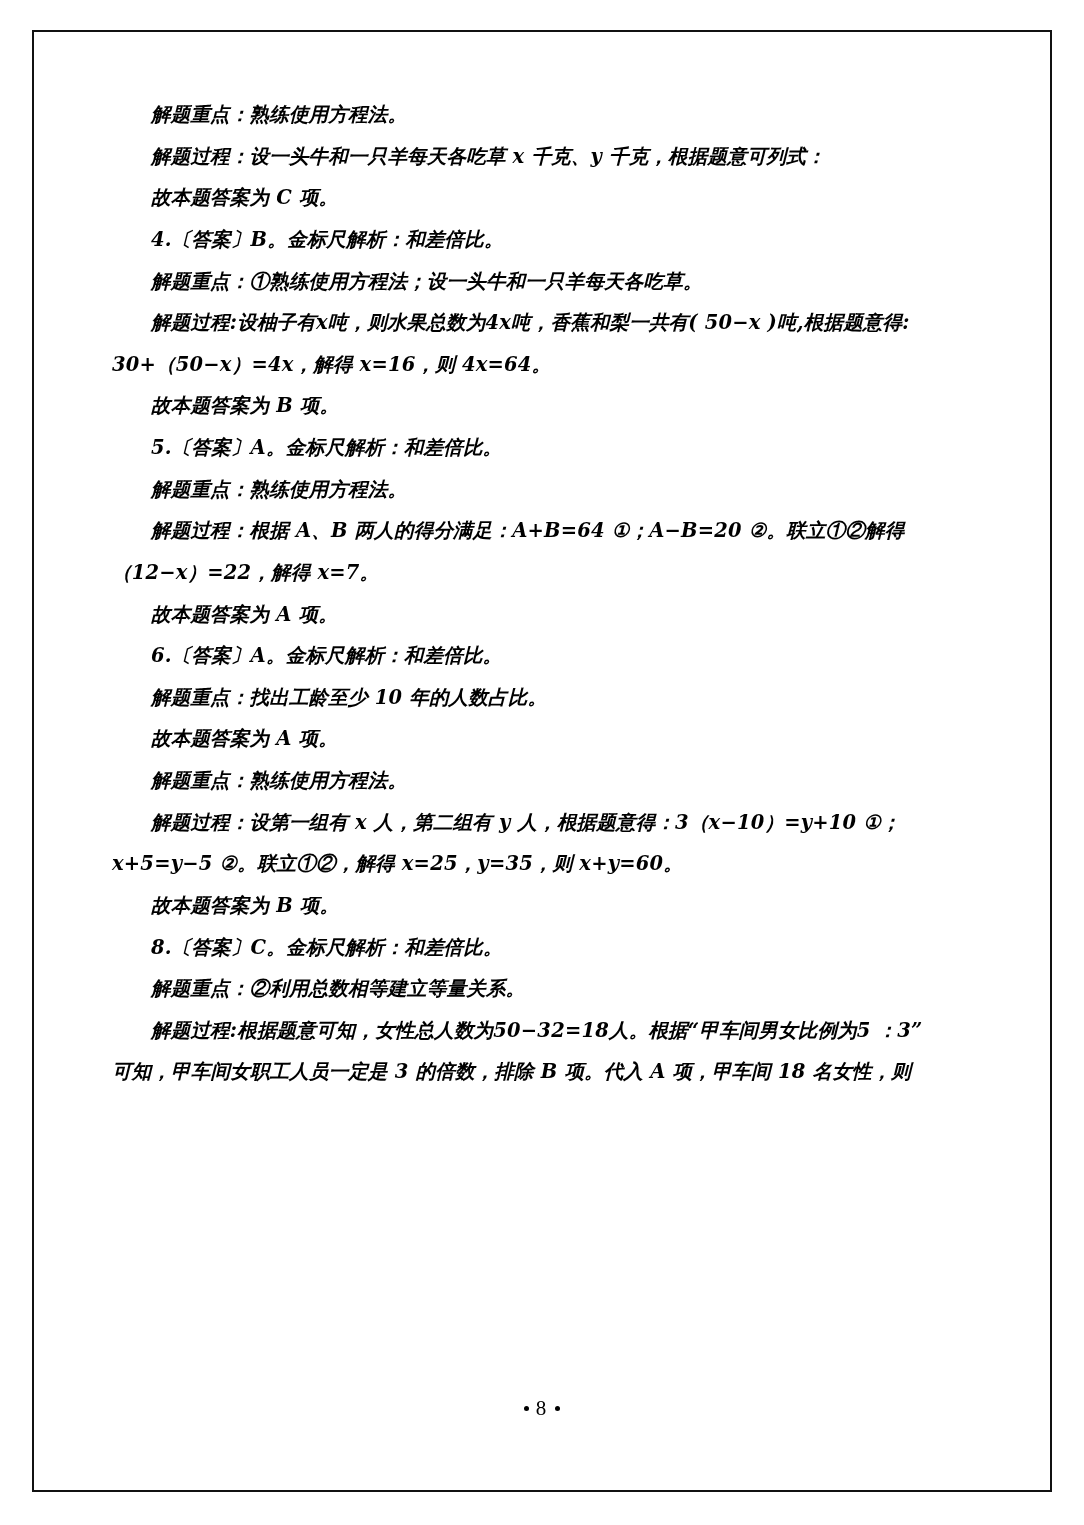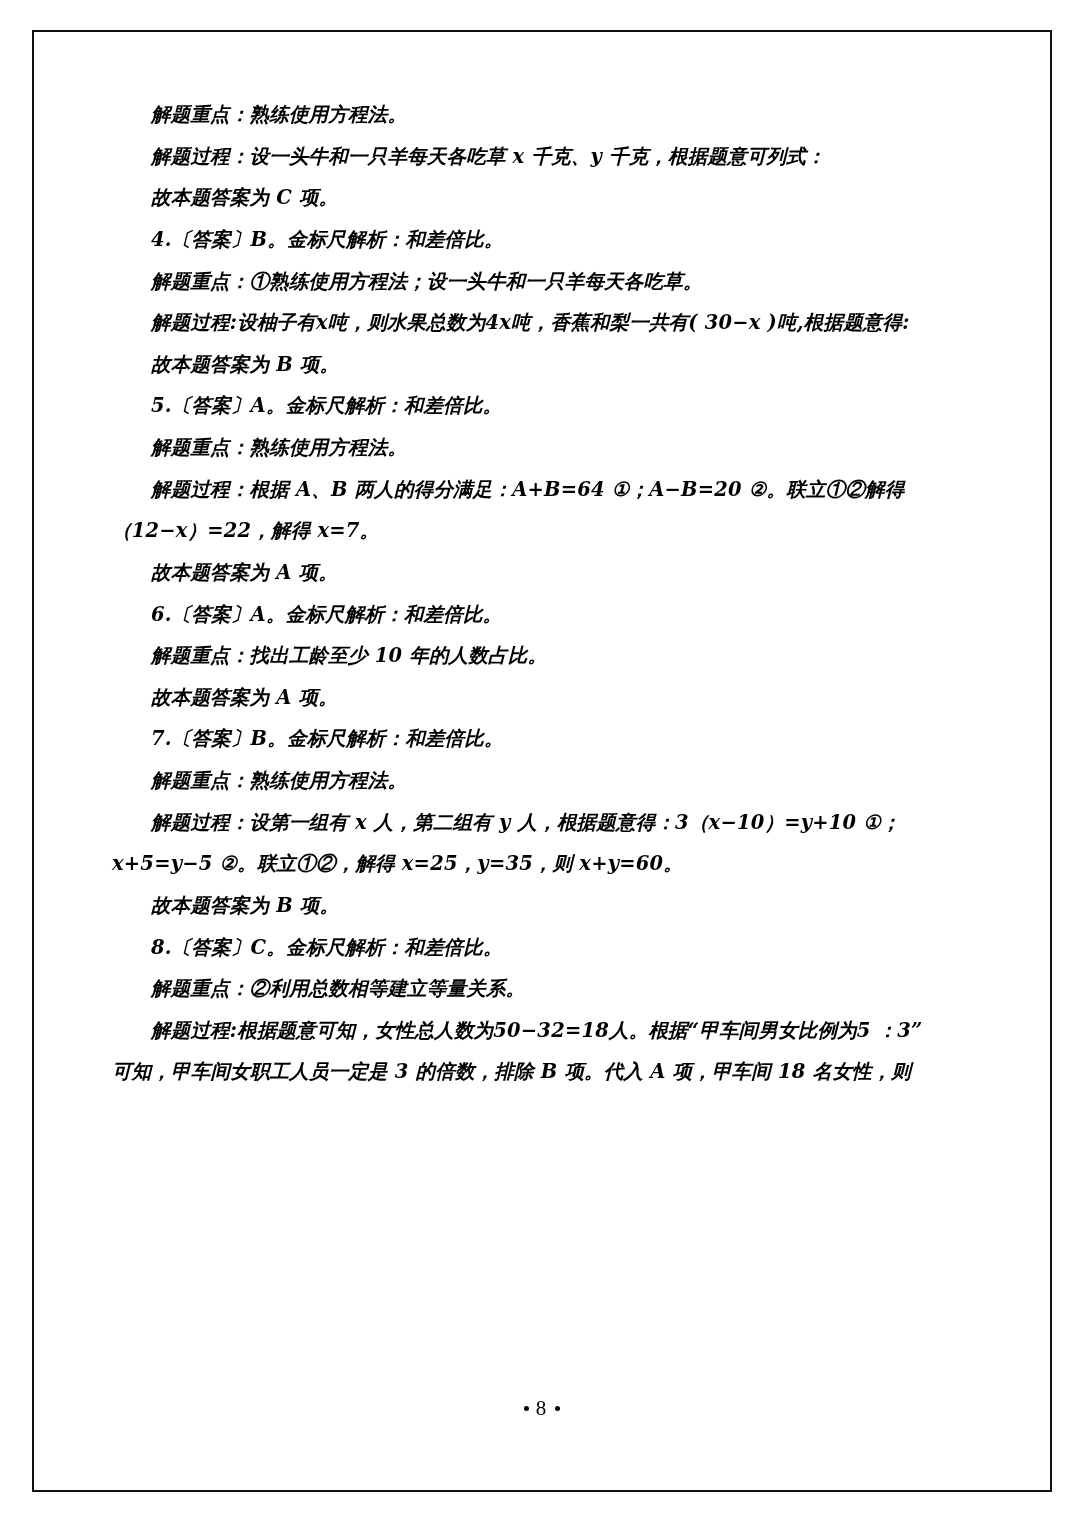--- a/index.html
+++ b/index.html
@@ -86,31 +86,31 @@
 
 <div class="page">
   <div class="page-frame"></div>
 
   <div class="content">
     <p class="para indent kai">解题重点：熟练使用方程法。</p>
     <p class="para indent kai">解题过程：设一头牛和一只羊每天各吃草 x 千克、y 千克，根据题意可列式：</p>
     <p class="para indent kai">故本题答案为 C 项。</p>
     <p class="para indent kai">4.〔答案〕B。金标尺解析：和差倍比。</p>
     <p class="para indent kai">解题重点：①熟练使用方程法；设一头牛和一只羊每天各吃草。</p>
-    <p class="para indent kai">解题过程:设柚子有x吨，则水果总数为4x吨，香蕉和梨一共有( 30−x )吨,根据题意得:</p>
+    <p class="para indent kai">解题过程:设柚子有x吨，则水果总数为4x吨，香蕉和梨一共有( 50−x )吨,根据题意得:</p>
+    <p class="para kai">30+（50−x）=4x，解得 x=16，则 4x=64。</p>
     <p class="para indent kai">故本题答案为 B 项。</p>
     <p class="para indent kai">5.〔答案〕A。金标尺解析：和差倍比。</p>
     <p class="para indent kai">解题重点：熟练使用方程法。</p>
     <p class="para indent kai">解题过程：根据 A、B 两人的得分满足：A+B=64 ①；A−B=20 ②。联立①②解得</p>
     <p class="para kai">（12−x）=22，解得 x=7。</p>
     <p class="para indent kai">故本题答案为 A 项。</p>
     <p class="para indent kai">6.〔答案〕A。金标尺解析：和差倍比。</p>
     <p class="para indent kai">解题重点：找出工龄至少 10 年的人数占比。</p>
     <p class="para indent kai">故本题答案为 A 项。</p>
-    <p class="para indent kai">7.〔答案〕B。金标尺解析：和差倍比。</p>
     <p class="para indent kai">解题重点：熟练使用方程法。</p>
     <p class="para indent kai">解题过程：设第一组有 x 人，第二组有 y 人，根据题意得：3（x−10）=y+10 ①；</p>
     <p class="para kai">x+5=y−5 ②。联立①②，解得 x=25，y=35，则 x+y=60。</p>
     <p class="para indent kai">故本题答案为 B 项。</p>
     <p class="para indent kai">8.〔答案〕C。金标尺解析：和差倍比。</p>
     <p class="para indent kai">解题重点：②利用总数相等建立等量关系。</p>
     <p class="para indent kai">解题过程:根据题意可知，女性总人数为50−32=18人。根据“甲车间男女比例为5 ：3”</p>
     <p class="para kai">可知，甲车间女职工人员一定是 3 的倍数，排除 B 项。代入 A 项，甲车间 18 名女性，则</p>
   </div>
 

